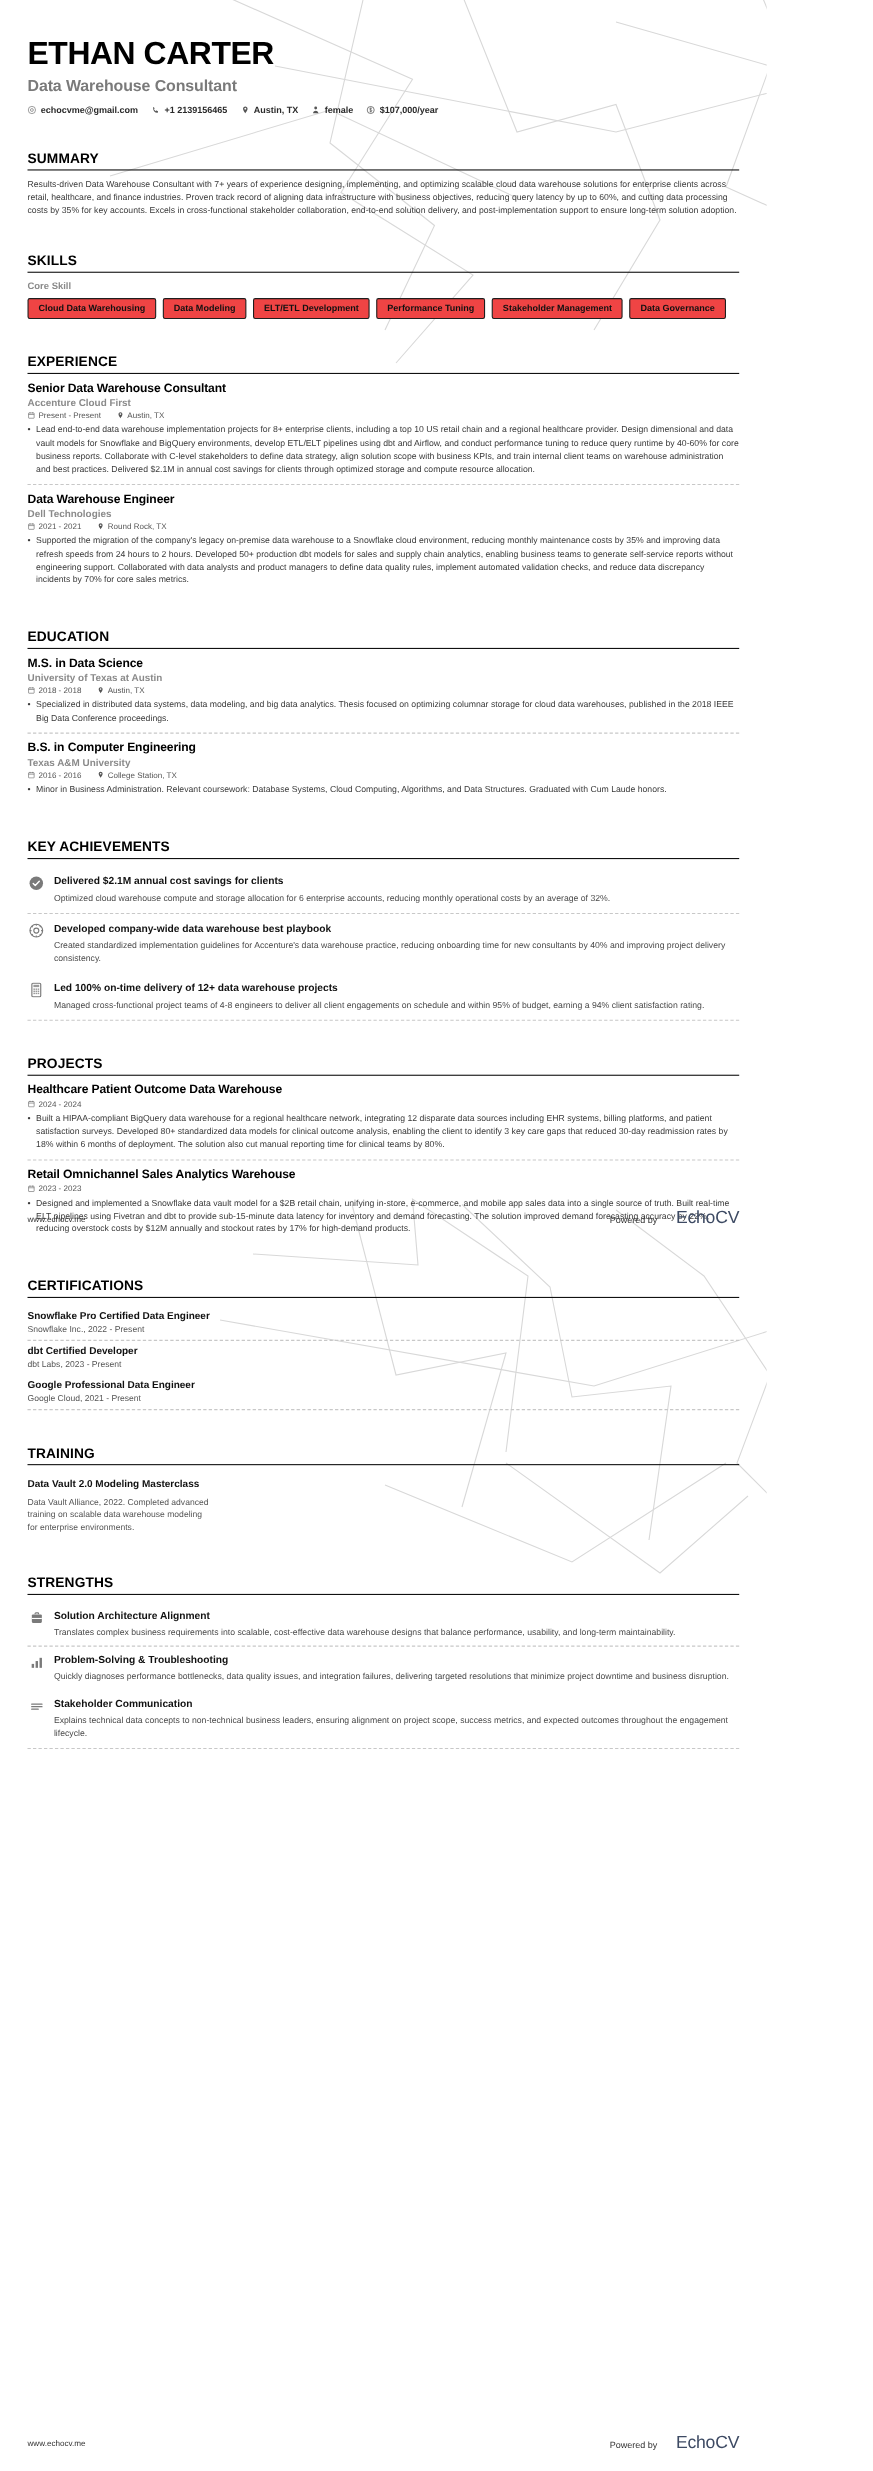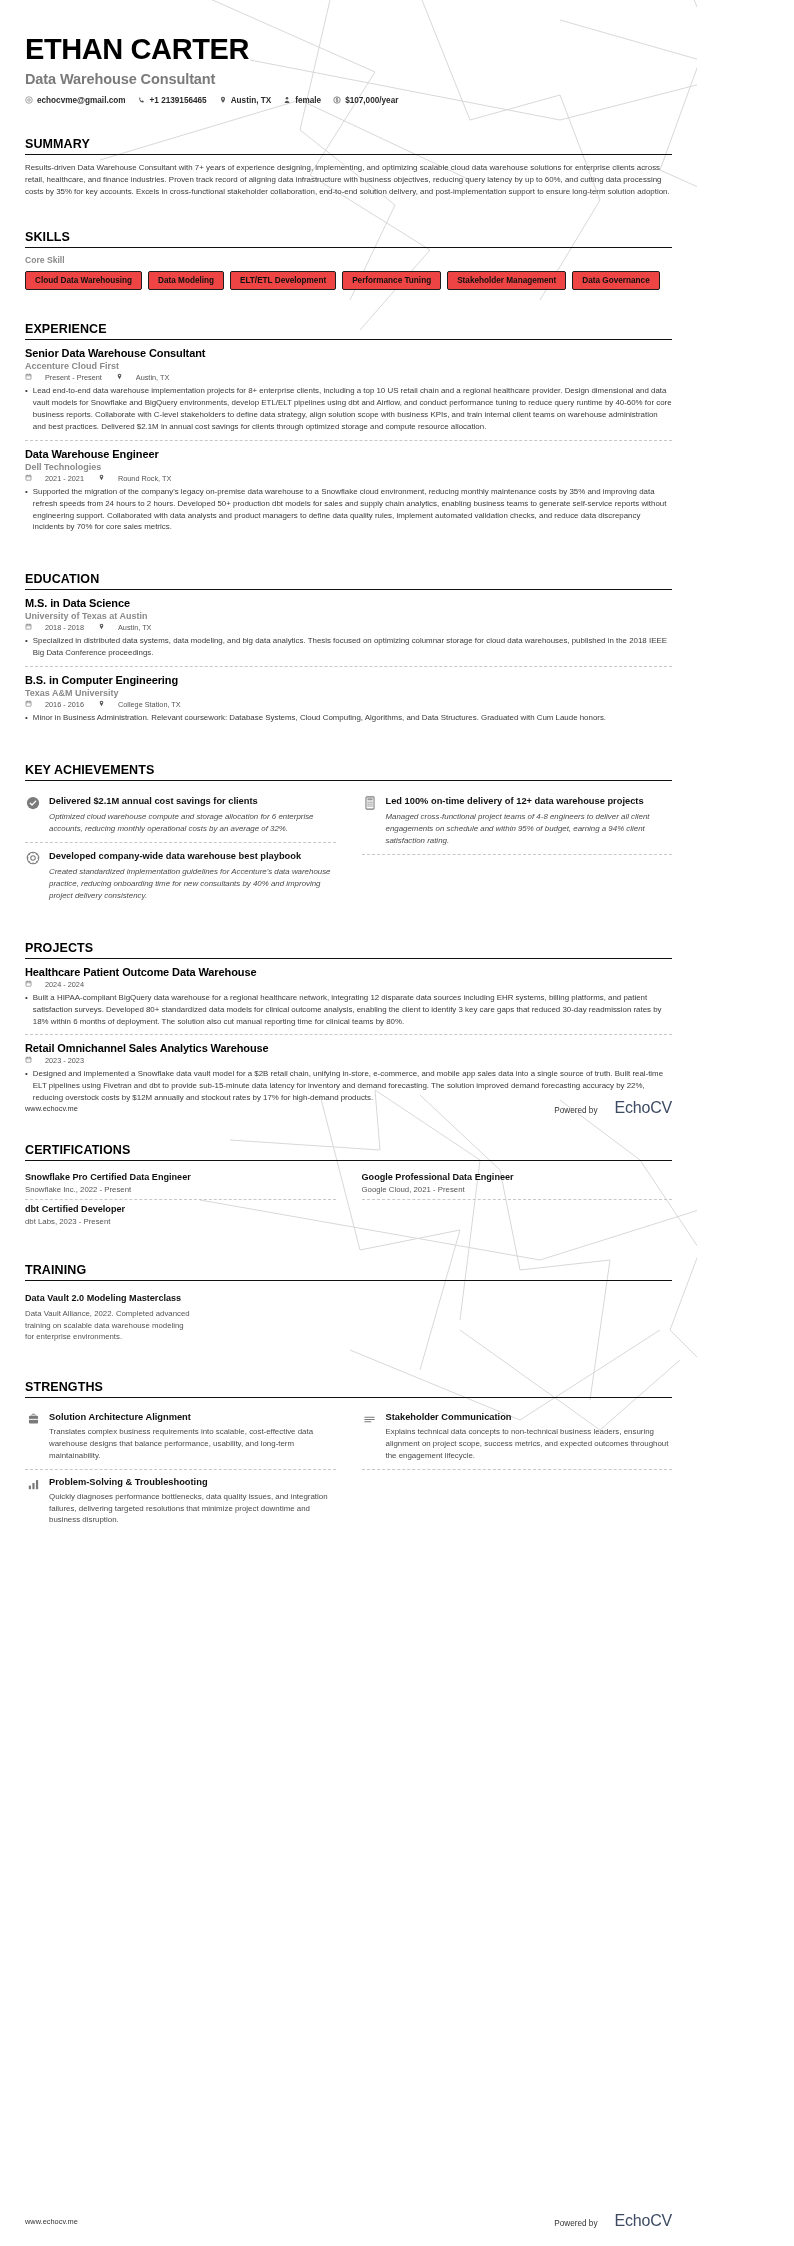--- a/index.html
+++ b/index.html
@@ -119,36 +119,36 @@
     margin-top: 2px;
   }
   .entry-meta {
     display: flex;
     align-items: center;
     gap: 14px;
     margin-top: 2px;
     font-size: 7.3px;
     color: #555;
   }
-  .meta-piece { display: flex; align-items: flex-start; gap: 13px; }
+  .meta-piece { display: flex; align-items: center; gap: 3px; }
   .meta-piece svg { display: block; }
   .bullet-list { margin-top: 3px; }
   .bullet {
     display: flex;
     gap: 5px;
     font-size: 7.9px;
     line-height: 1.5;
     color: #3a3a3a;
   }
   .bullet .dot { line-height: 1.5; font-size: 8px; }
 
   
   .two-col {
     display: grid;
-    grid-template-columns: 1fr 1fr;
+    grid-template-columns: 1fr;
     column-gap: 26px;
   }
   .ach-item {
     display: flex;
     gap: 8px;
     padding: 7px 0;
   }
   .ach-icon {
     flex: 0 0 16px;
     width: 16px;
@@ -164,21 +164,20 @@
     font-size: 9.3px;
     font-weight: 700;
     color: #111;
     line-height: 1.32;
   }
   .ach-desc {
     font-size: 7.9px;
     line-height: 1.5;
     color: #4a4a4a;
     margin-top: 4px;
-    font-style: italic;
   }
   .dashed-sep { border-bottom: 1px dashed #c8c8c8; }
 
   
   .cert-item { padding: 4px 0 5px 0; }
   .cert-name {
     font-size: 9.1px;
     font-weight: 700;
     color: #111;
   }

